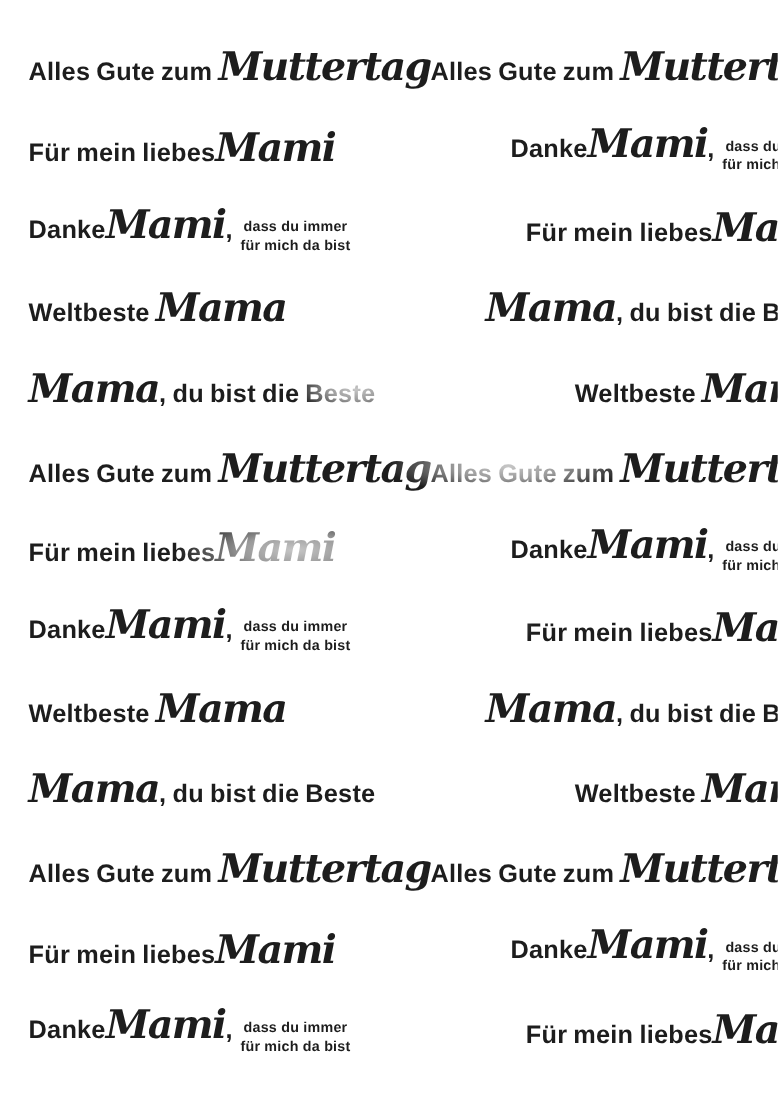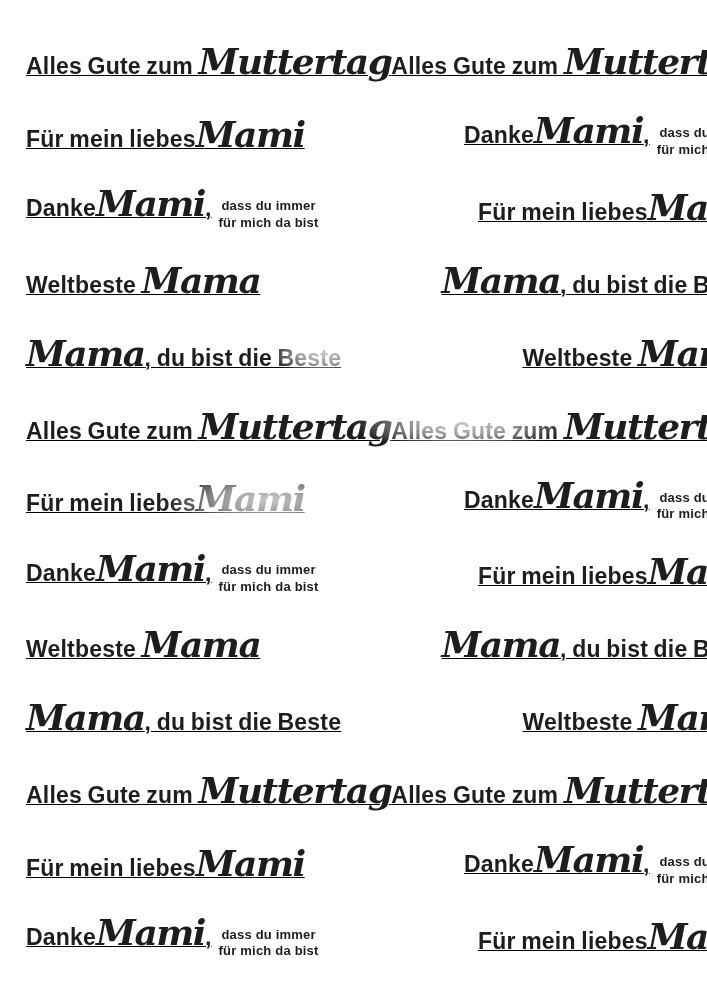--- a/index.html
+++ b/index.html
@@ -15,21 +15,20 @@
     width: 707px; height: 1000px;
     background: var(--paper);
     overflow: hidden;
   }
   .grid {
     position: absolute;
     left: 0; top: 25px; width: 670px;
     display: grid;
     grid-template-columns: 1fr 1fr;
     grid-auto-rows: 72.85px;
-    text-decoration: underline;
   }
   .cell {
     display: flex;
     align-items: center;
     line-height: 0;
     white-space: nowrap;
     overflow: visible;
   }
   .cell.left  { justify-content: flex-start; padding-left: 26px; }
   .cell.right { justify-content: flex-end;  padding-right: 22px; }

